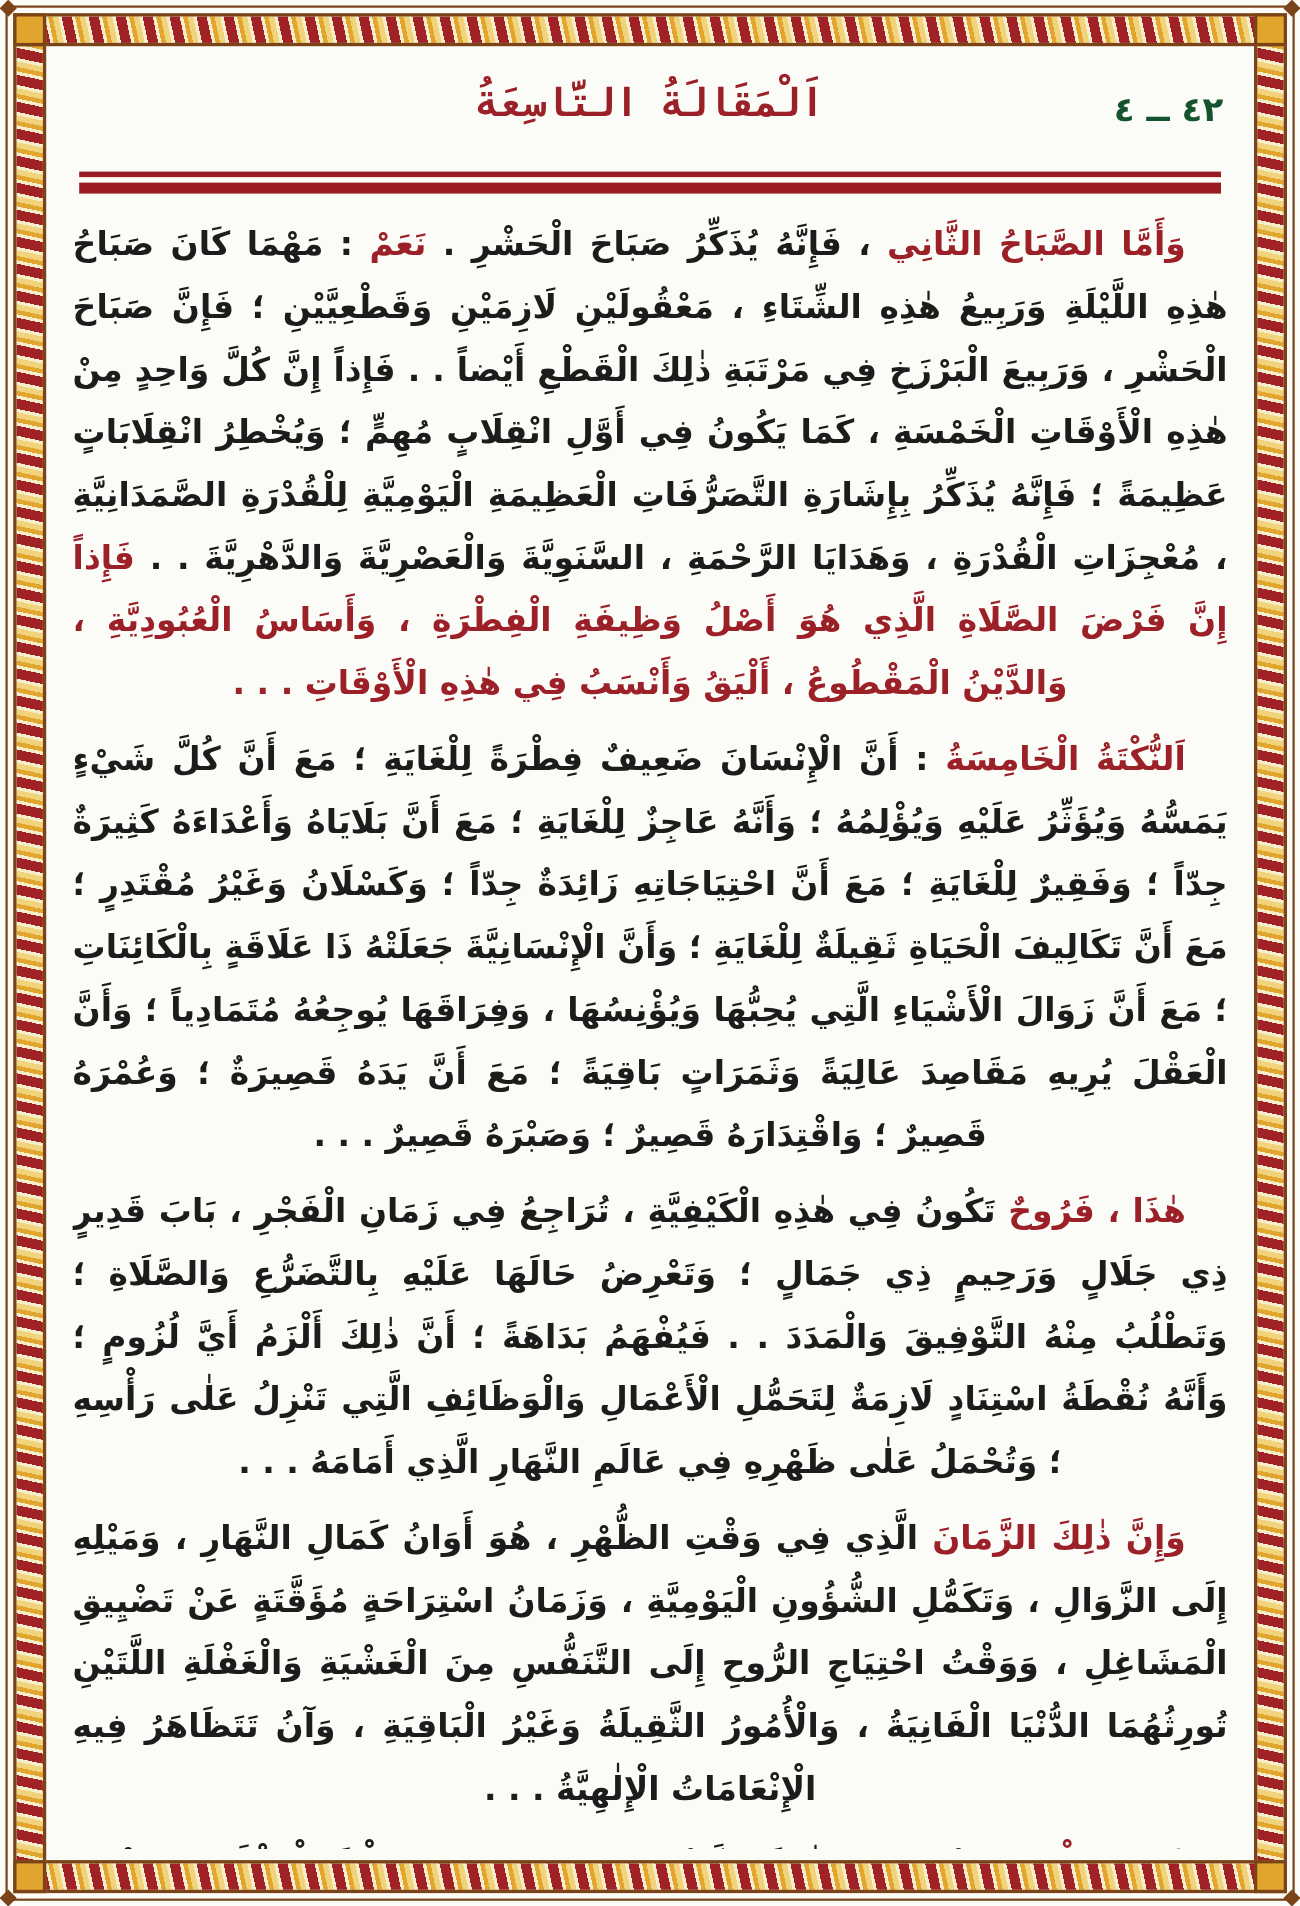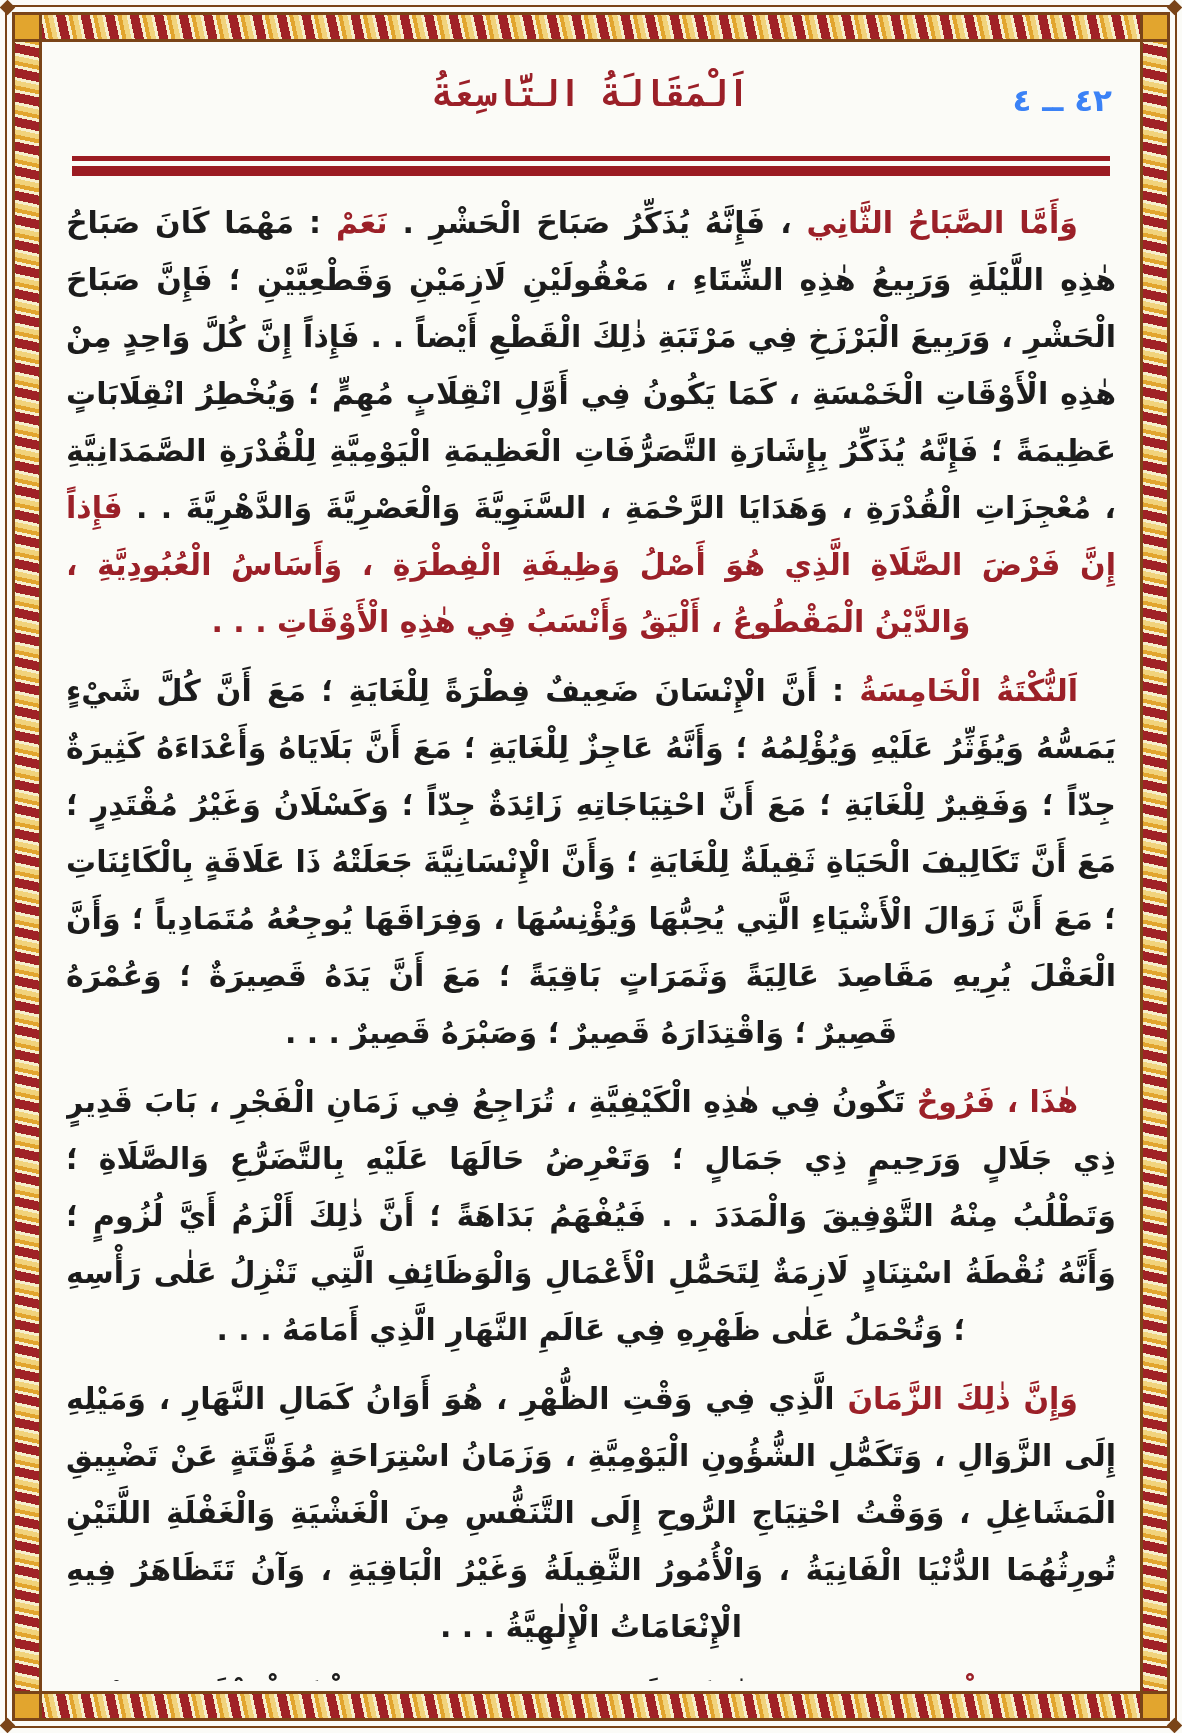--- a/index.html
+++ b/index.html
@@ -44,21 +44,21 @@
   .finial.bl{bottom:2px;left:2px;} .finial.br{bottom:2px;right:2px;}
 
   
   .content{
     position:absolute;top:52px;bottom:52px;left:66px;right:66px;
     direction:rtl;overflow:hidden;
   }
   .header{position:relative;height:96px;}
   .page-number{
     position:absolute;top:30px;right:4px;
-    color:#3b82f6;font-size:31px;font-weight:bold;letter-spacing:2px;
+    color:#14532d;font-size:31px;font-weight:bold;letter-spacing:2px;
   }
   .doc-title{
     position:absolute;top:22px;left:0;right:0;text-align:center;
     color:#9b2028;font-size:35px;font-weight:bold;font-family:Liberation Mono, monospace;
   }
   .double-rule{
     height:5px;border-top:5px solid #9b1b22;border-bottom:10px solid #9b1b22;
     margin:8px 6px 18px 6px;
   }
   .body-text p{

